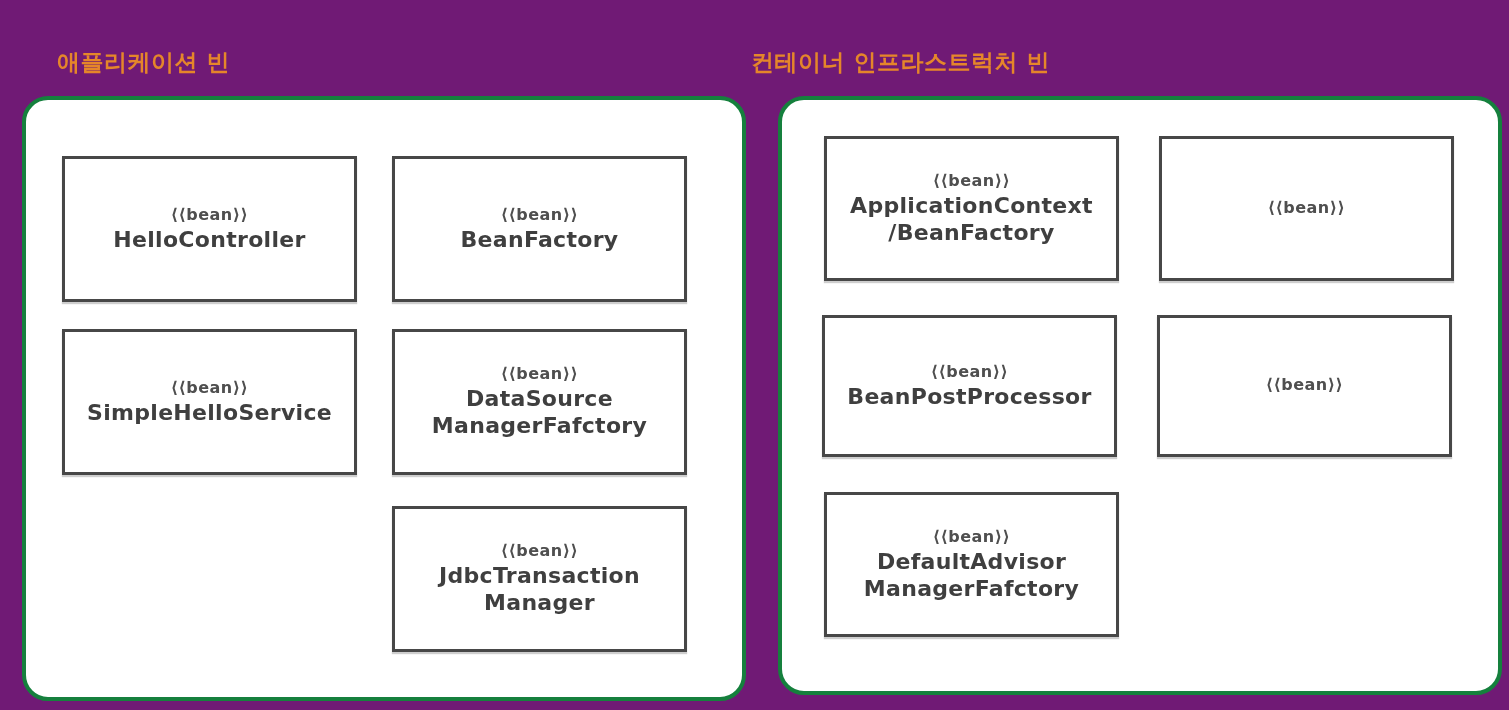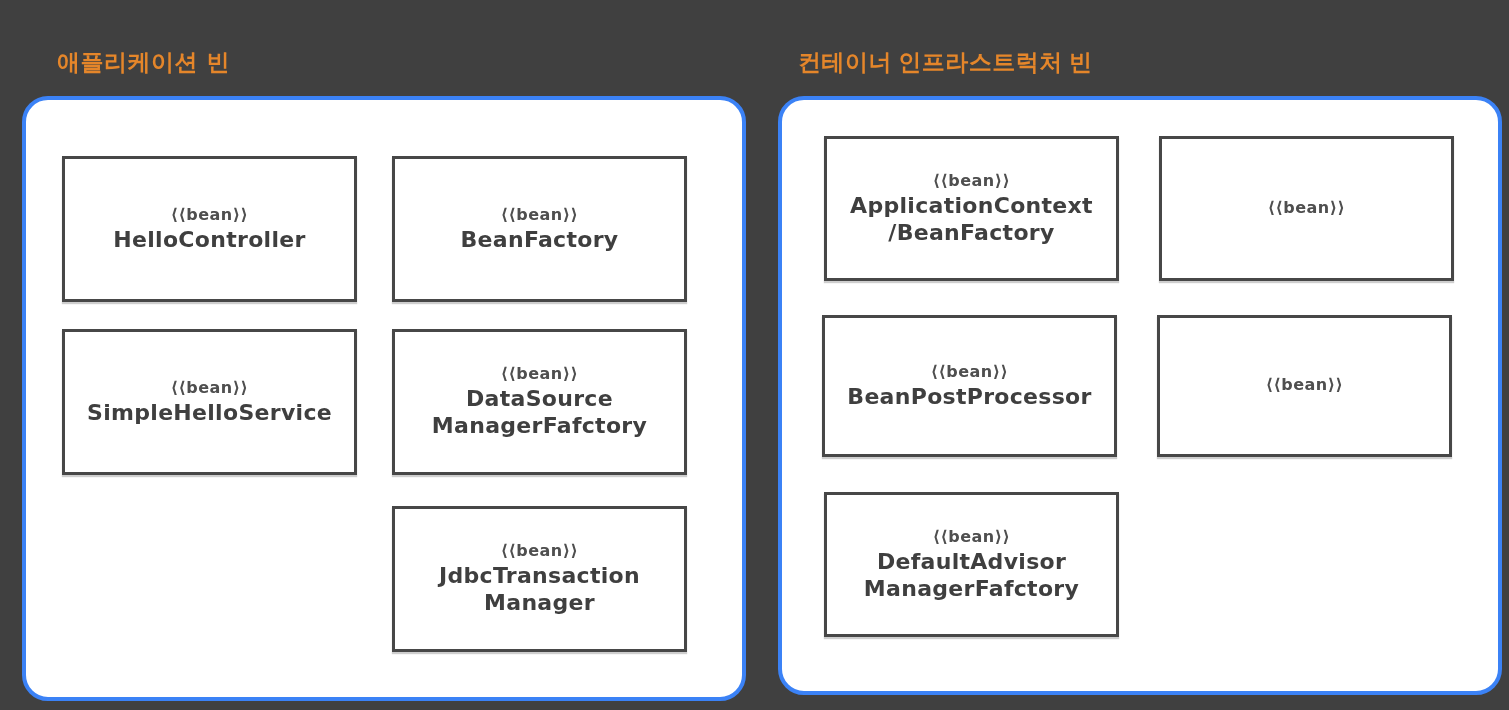--- a/index.html
+++ b/index.html
@@ -8,36 +8,36 @@
     background: #ffffff;
     width: 1509px;
     height: 710px;
     font-family: "DejaVu Sans", "Liberation Sans", sans-serif;
     overflow: hidden;
   }
   .canvas {
     position: relative;
     width: 1509px;
     height: 710px;
-    background: #404040;
+    background: #701a75;
   }
   .group-title {
     position: absolute;
     font-size: 23px;
     font-weight: bold;
     color: #E5862A;
     letter-spacing: 0.5px;
     white-space: nowrap;
   }
   #title-app   { left: 57px;  top: 47px; }
-  #title-infra { left: 798px; top: 47px; font-family: Liberation Serif, serif; }
+  #title-infra { left: 751px; top: 47px; }
 
   .group-box {
     position: absolute;
-    border: 4px solid #3b82f6;
+    border: 4px solid #15803d;
     border-radius: 26px;
     background: #ffffff;
     box-sizing: border-box;
     padding-left: 44px;
   }
   #group-app   { left: 22px;  top: 96px; width: 724px; height: 605px; }
   #group-infra { left: 778px; top: 96px; width: 724px; height: 599px; }
 
   .bean-box {
     position: absolute;

